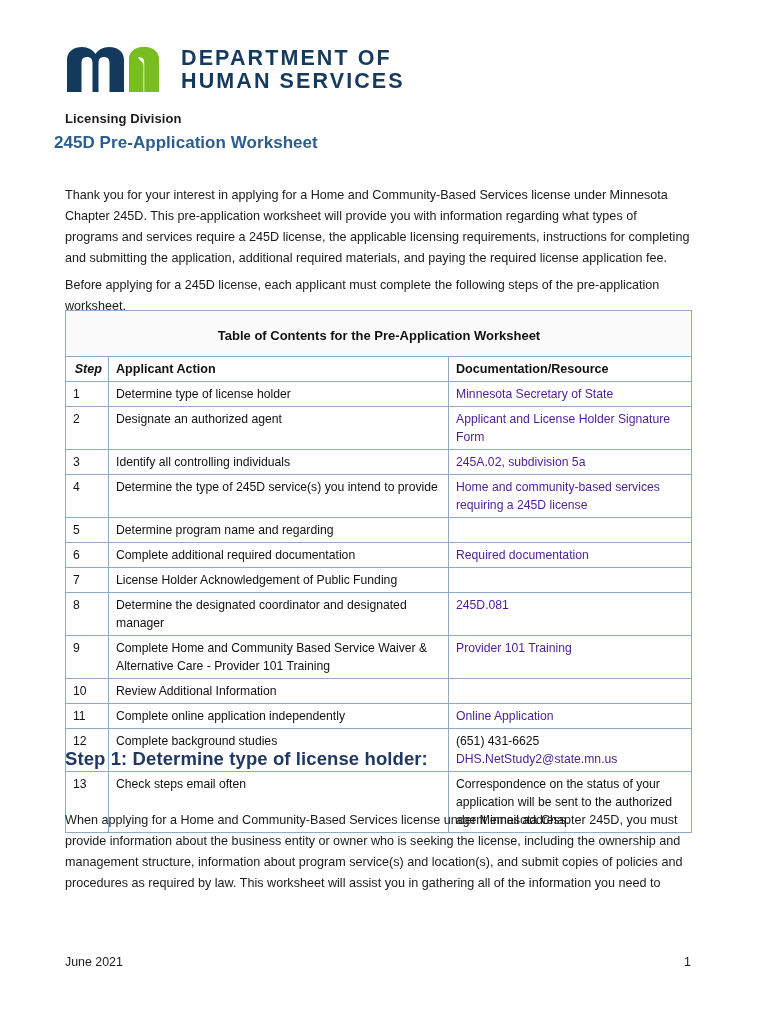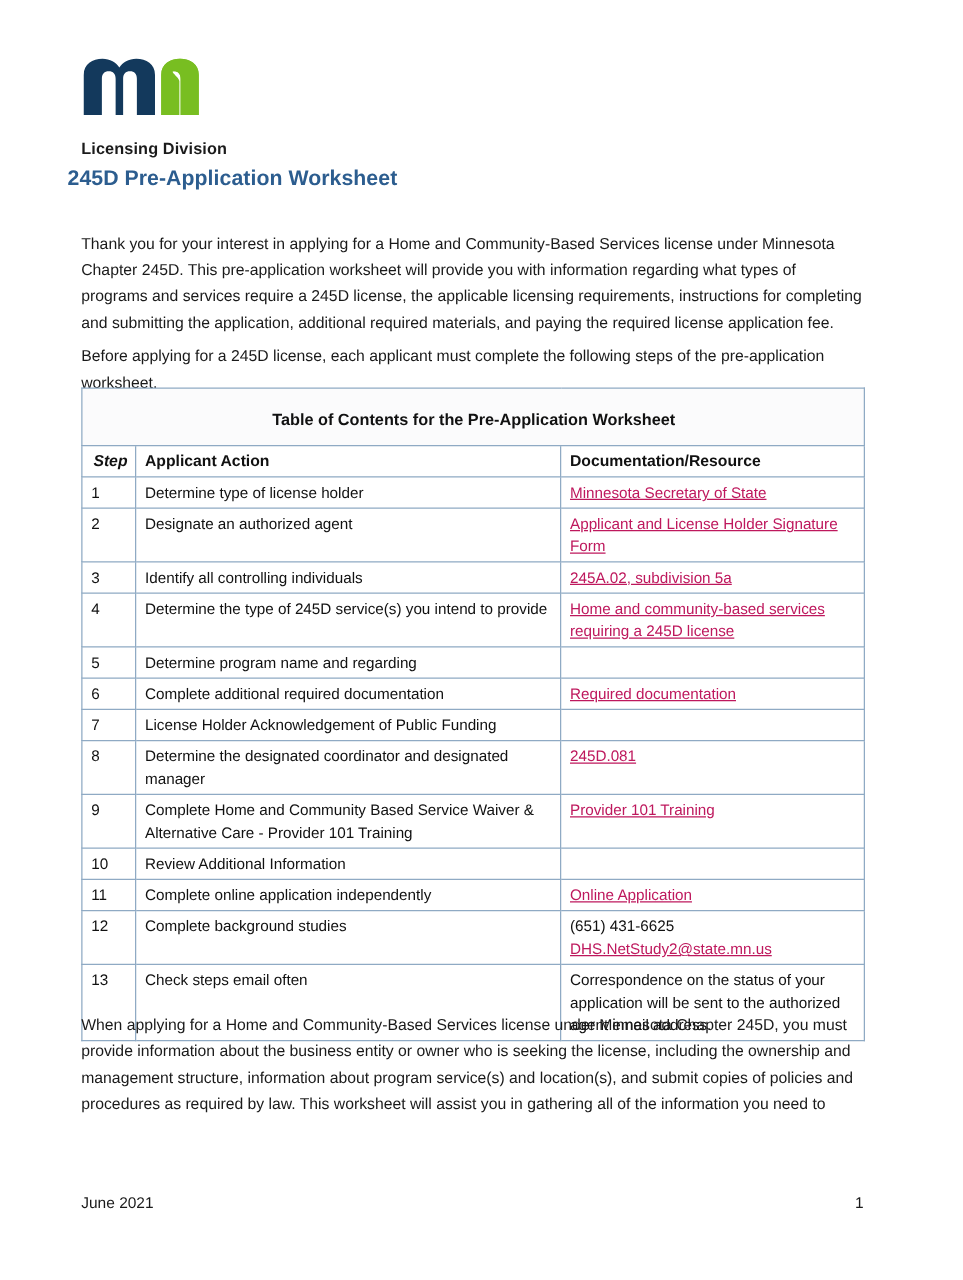--- a/index.html
+++ b/index.html
@@ -124,22 +124,21 @@
     text-align: center;
     font-weight: bold !important;
     font-size: 12.6px;
   }
   .col-head.left-head { text-align: right; padding-left: 7px !important; font-style: italic; }
   col.c-step { width: 43px; }
   col.c-action { width: 340px; }
   col.c-doc { width: 243px; }
 
   .cell-link {
-    color: #be185d;
-    text-decoration: underline;
+    color: #4c1d95;
     cursor: pointer;
   }
   .cell-plain { color: #111; text-decoration: none; }
 
   
   .step-heading {
     position: absolute;
     left: 65px;
     top: 748px;
     font-size: 18.5px;
@@ -165,20 +164,24 @@
 <body>
 
 <div class="page">
 
   <div class="masthead">
     <svg class="mn-logo" viewBox="0 0 100 48" aria-hidden="true">
       <path d="M2 46 L2 14 C2 5 9 1 17 1 C23 1 28 4 30.5 8 C33 4 38 1 44 1 C52 1 59 5 59 14 L59 46 L44.5 46 L44.5 17 C44.5 13 42.5 11 39 11 C35.5 11 33.5 13 33.5 17 L33.5 46 L27.5 46 L27.5 17 C27.5 13 25.5 11 22 11 C18.5 11 16.5 13 16.5 17 L16.5 46 Z" fill="#13395c"></path>
       <path d="M64 46 L64 14 C64 5 71 1 79 1 C87 1 94 5 94 14 L94 46 L79.5 46 L79.5 17 C79.5 13 77.5 11 74 11 C70.5 11 78.5 16 78.5 19 L78.5 46 Z" fill="#78be21"></path>
       <path d="M64 46 L64 14 C64 5 71 1 79 1 C87 1 94 5 94 14 L94 46 L79.5 46 L79.5 17 C79.5 13 77.5 11 74 11 C70.5 11 68.5 13 68.5 17 L68.5 46 Z" fill="#78be21"></path>
     </svg>
+    <div class="dept-lockup">
+      <span class="dept-line">DEPARTMENT OF</span>
+      <span class="dept-line">HUMAN SERVICES</span>
+    </div>
   </div>
 
   <div class="division">Licensing Division</div>
   <div class="doc-title">245D Pre-Application Worksheet</div>
 
   <p class="para" id="para-intro">Thank you for your interest in applying for a Home and Community-Based Services license under Minnesota Chapter 245D. This pre-application worksheet will provide you with information regarding what types of programs and services require a 245D license, the applicable licensing requirements, instructions for completing and submitting the application, additional required materials, and paying the required license application fee.</p>
   <p class="para" id="para-before">Before applying for a 245D license, each applicant must complete the following steps of the pre-application worksheet.</p>
 
   <div class="toc-wrap">
     <table class="toc">
@@ -258,20 +261,21 @@
           </tr>
           <tr>
             <td>13</td>
             <td>Check steps email often</td>
             <td><span class="cell-plain">Correspondence on the status of your application will be sent to the authorized agent email address.</span></td>
           </tr>
         </tbody>
     </table>
   </div>
 
+  <div class="step-heading">Step 1: Determine type of license holder:</div>
   <p class="para" id="para-step1-body">When applying for a Home and Community-Based Services license under Minnesota Chapter 245D, you must provide information about the business entity or owner who is seeking the license, including the ownership and management structure, information about program service(s) and location(s), and submit copies of policies and procedures as required by law.  This worksheet will assist you in gathering all of the information you need to</p>
 
   <div class="footer">
     <span>June 2021</span>
     <span>1</span>
   </div>
 
 </div>
 
 </body></html>

